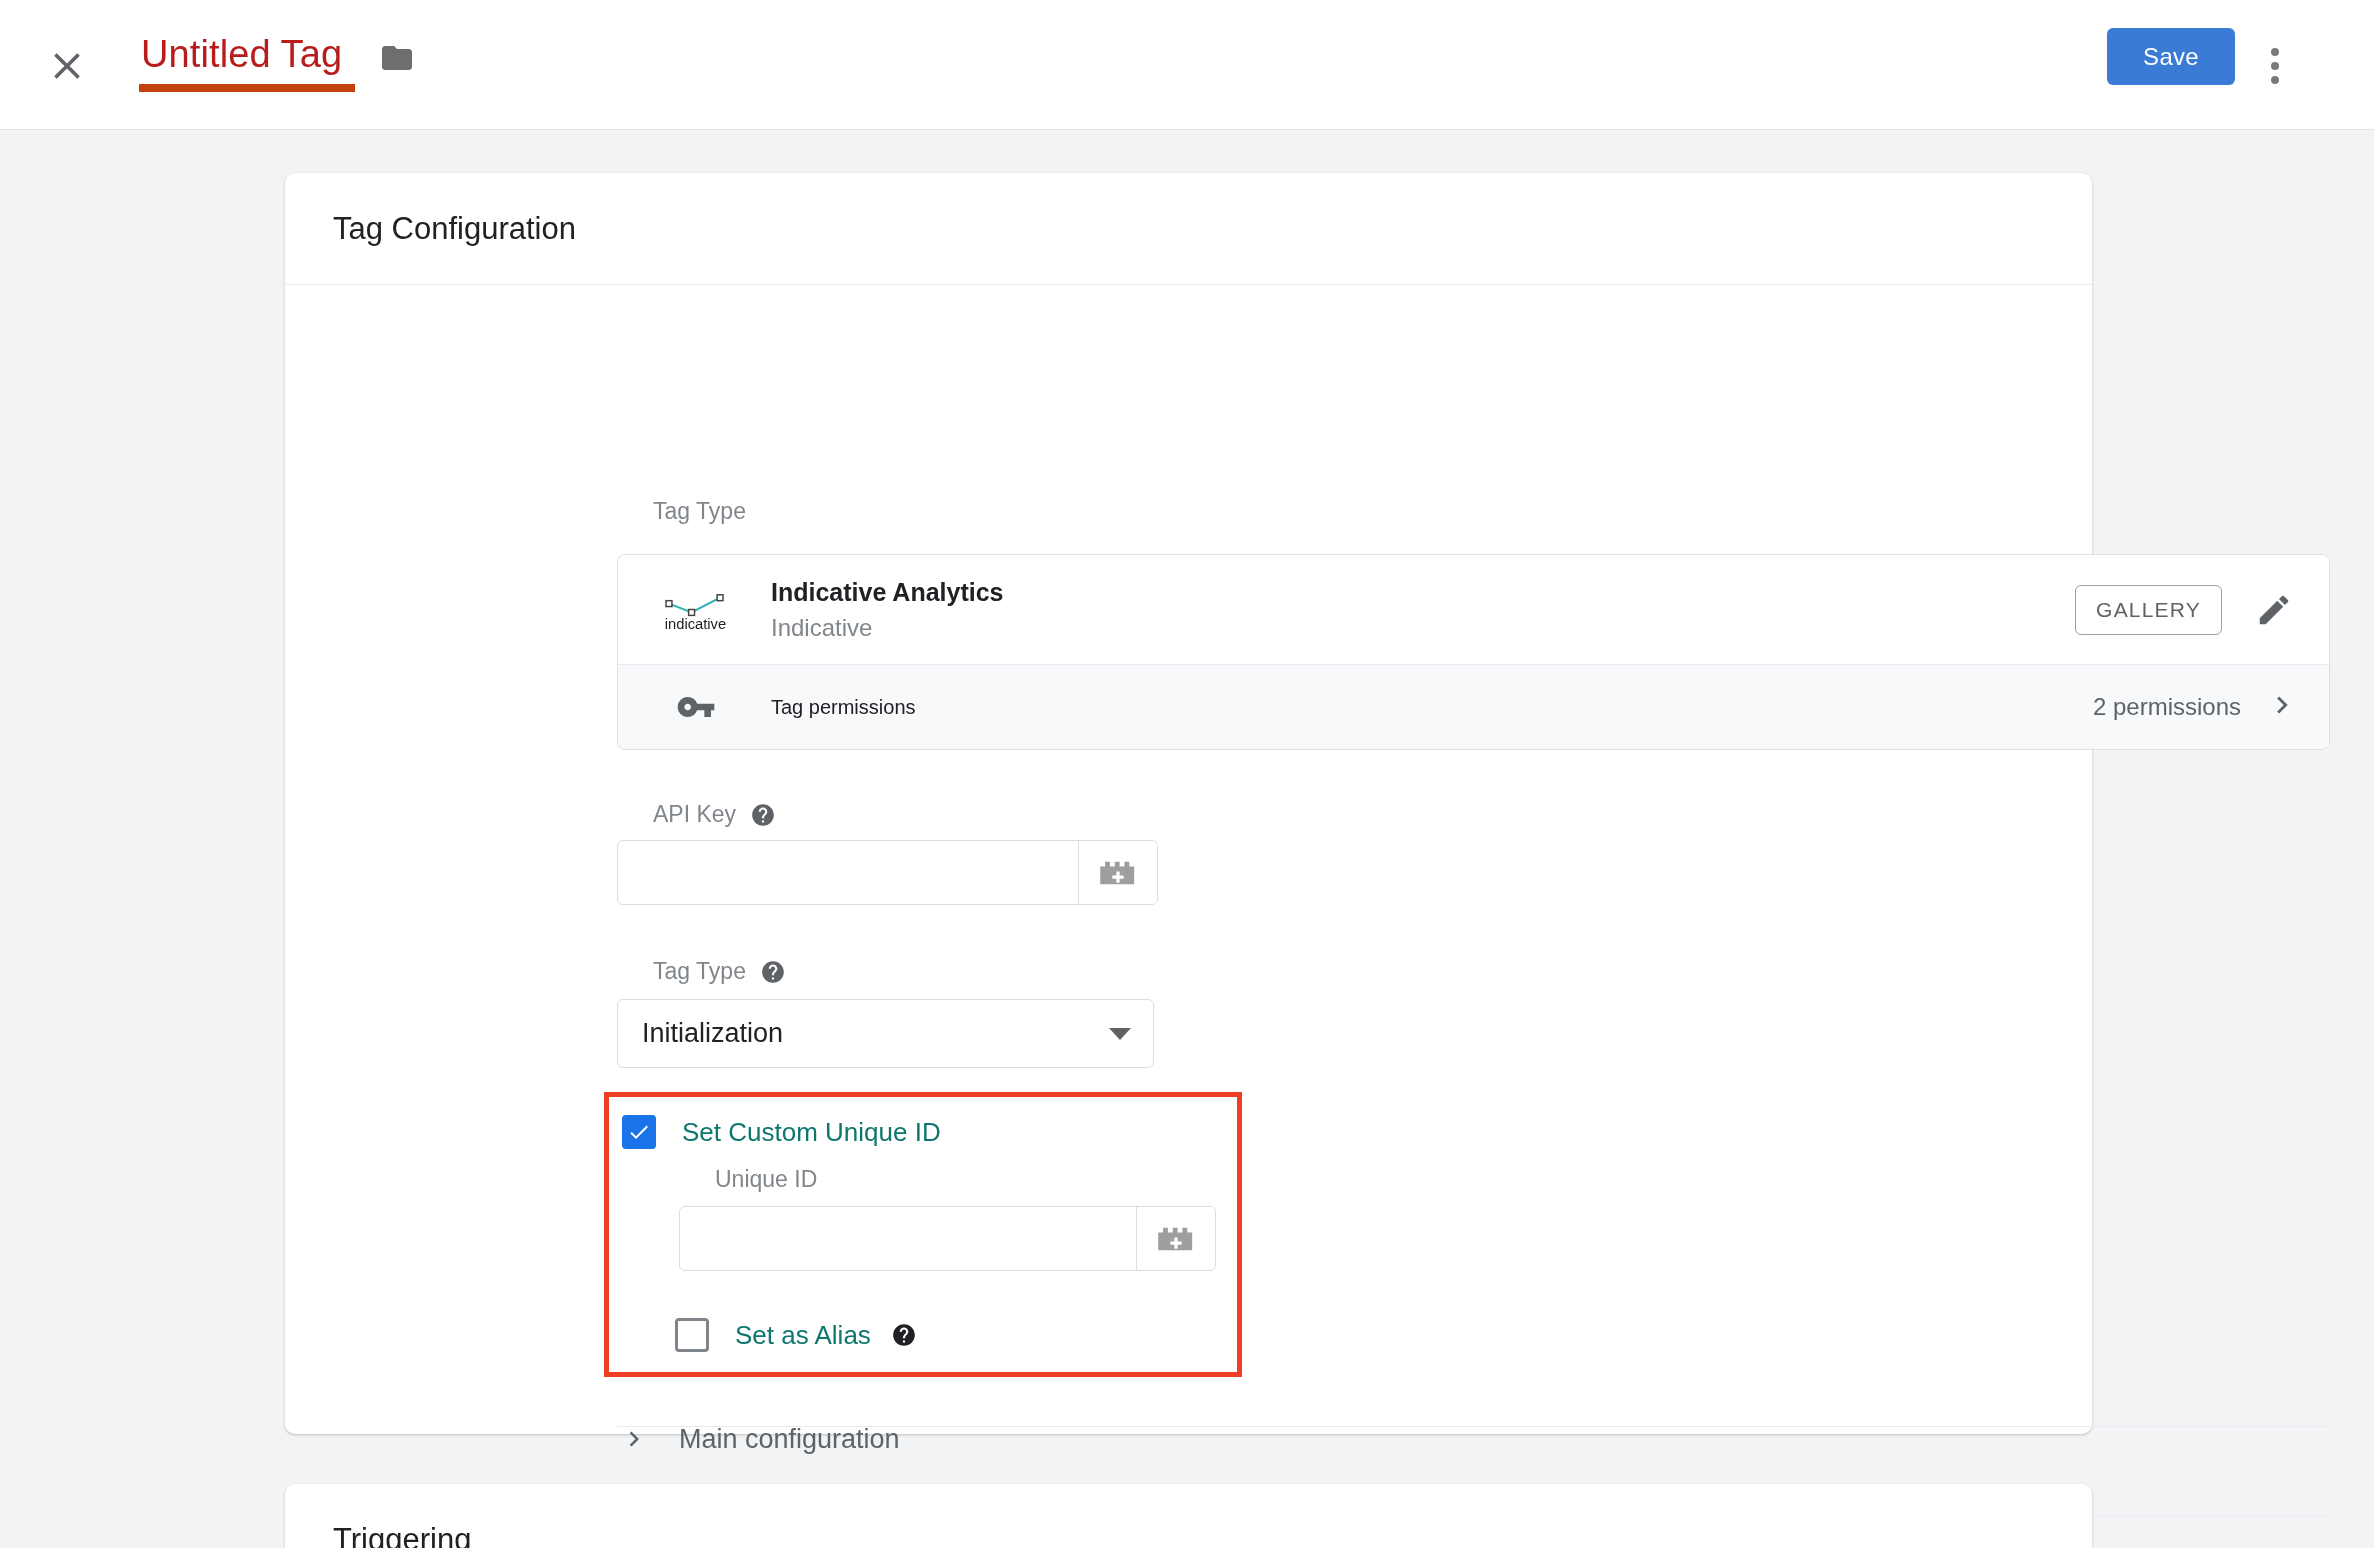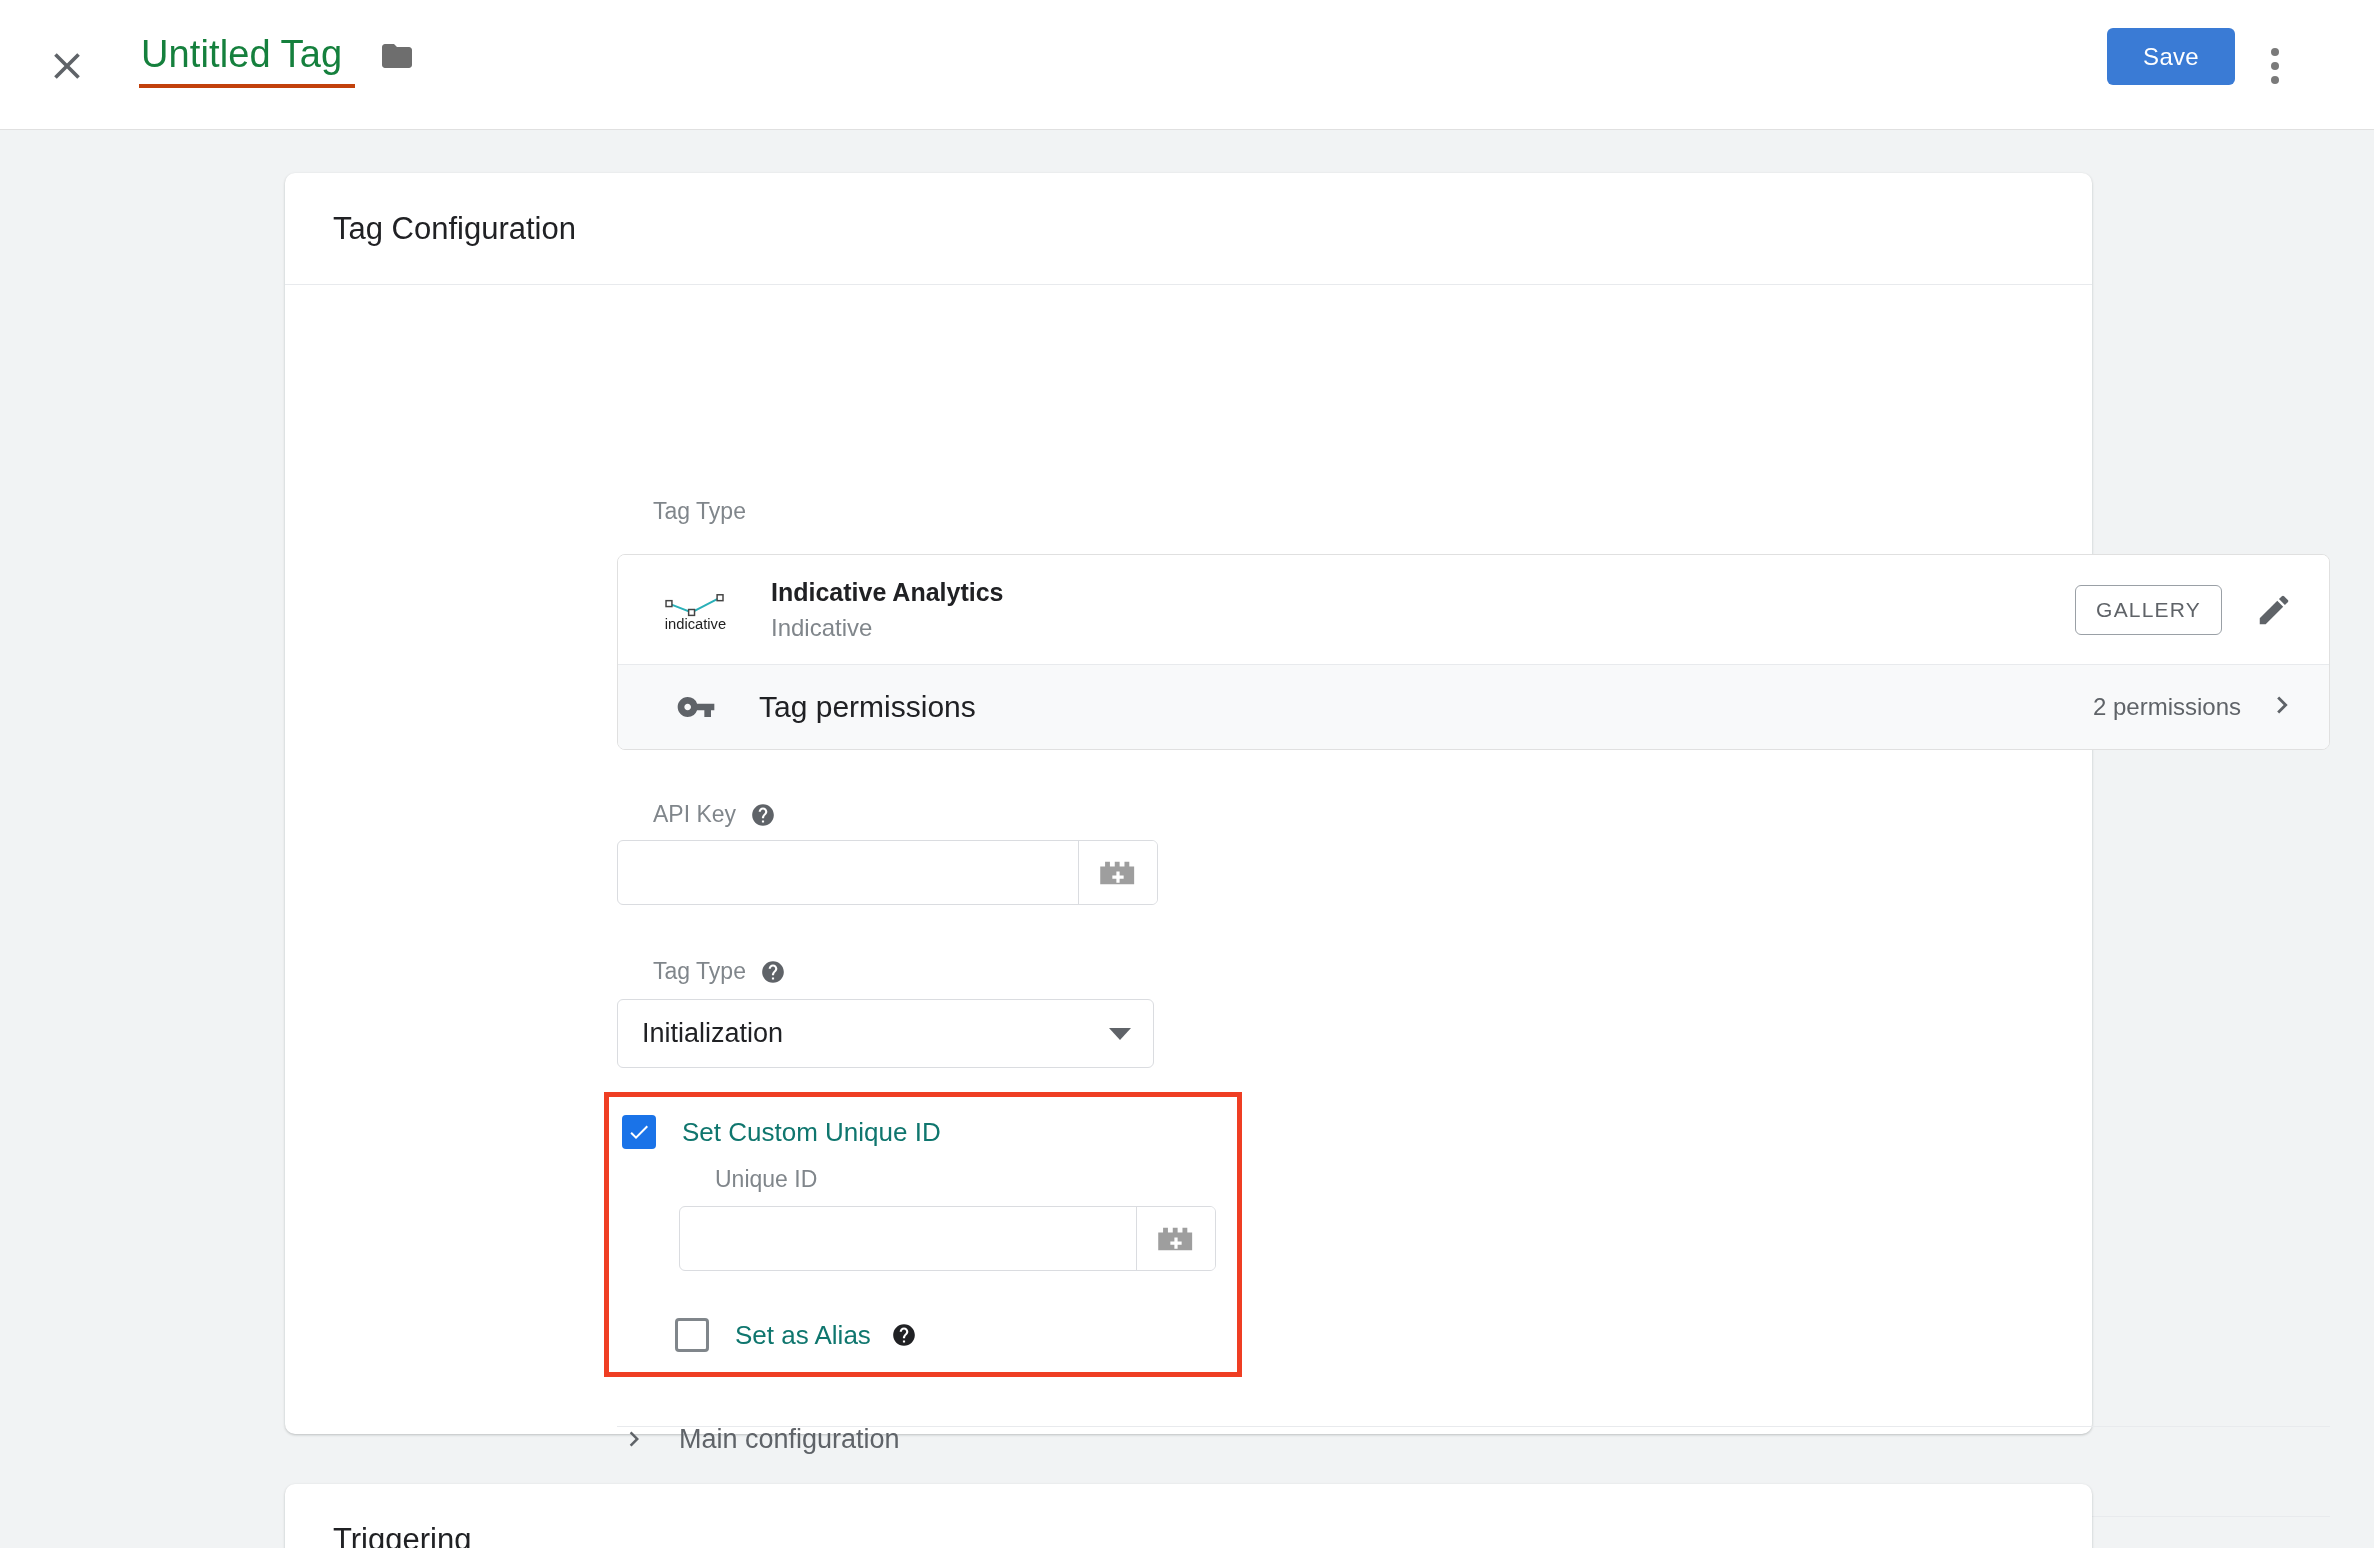--- a/index.html
+++ b/index.html
@@ -37,24 +37,24 @@
   .title-wrap {
     position: absolute;
     left: 139px;
     top: 30px;
     display: flex;
     align-items: center;
   }
   .tag-title {
     font-size: 38px;
     font-weight: 400;
-    color: #15803d;
+    color: #b91c1c;
     letter-spacing: 0.1px;
     padding: 2px 6px 8px 2px;
-    border-bottom: 4px solid #c2410c;
+    border-bottom: 8px solid #c2410c;
     min-width: 216px;
     line-height: 44px;
     cursor: text;
   }
   .folder-icon {
     margin-left: 24px;
     margin-bottom: 6px;
     display: flex; align-items: center;
     cursor: pointer;
   }
@@ -179,21 +179,21 @@
   .tagtype-perm {
     height: 85px;
     display: flex;
     align-items: center;
     padding: 0 30px 0 30px;
     background: #f8f9fa;
     border-top: 1px solid #e8eaed;
     cursor: pointer;
   }
   .perm-icon { width: 95px; display: flex; justify-content: center; }
-  .perm-label { margin-left: 16px; font-size: 30px; color: #202124; flex: 1; }
+  .perm-label { margin-left: 28px; font-size: 20px; color: #202124; flex: 1; }
   .perm-count { font-size: 24px; color: #5f6368; margin-right: 24px; }
 
   
   .gtm-input {
     display: flex;
     border: 1px solid #dadce0;
     border-radius: 6px;
     background: #fff;
     overflow: hidden;
     height: 65px;

